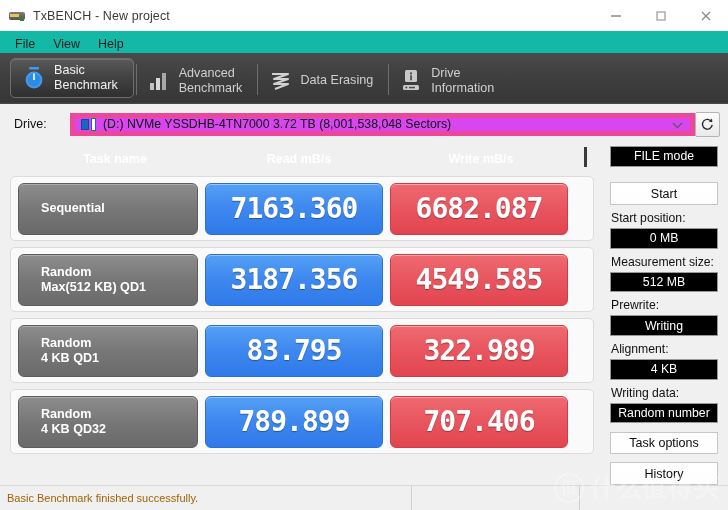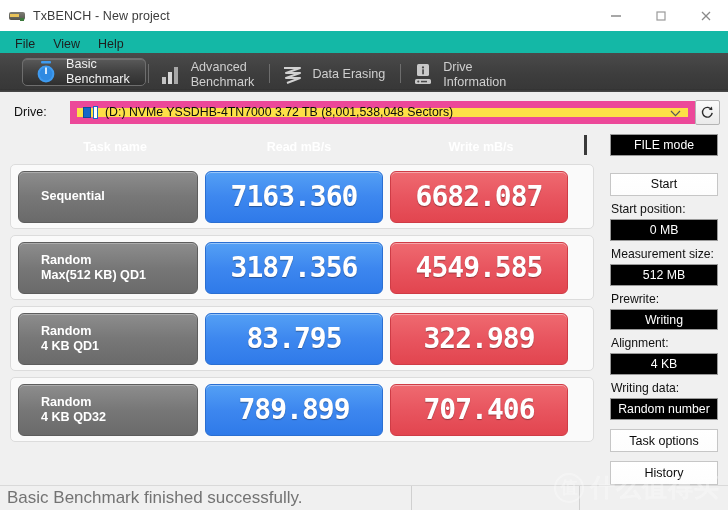--- a/index.html
+++ b/index.html
@@ -55,23 +55,23 @@
   .menubar {
     height: 22px; flex: none; background: #14b8a6;
     display: flex; align-items: flex-end; padding-left: 6px;
   }
   .menuitem {
     font-size: 12.5px; color: #1e1e1e; padding: 2px 9px;
   }
 
   
   .tabstrip {
-    height: 39px; flex: none;
+    height: 51px; flex: none;
     background: linear-gradient(#4a4a4a, #3d3d3d 55%, #373737);
-    display: flex; align-items: stretch; padding: 4px 0 0 12px;
+    display: flex; align-items: stretch; padding: 4px 0 0 0;
     position: relative;
   }
   .tabstrip:after {
     content:""; position:absolute; left:0; right:0; bottom:0; height:3px;
     background: linear-gradient(#2f2f2f, #4b4b4b);
   }
   .tab {
     display: flex; align-items: center; gap: 9px;
     padding: 0 15px 0 12px;
     position: relative;
@@ -96,22 +96,22 @@
   .tab-ico { flex: none; display: block; }
 
   
   .driverow {
     height: 40px; flex: none; background: #f0f0f0;
     display: flex; align-items: center; padding: 0 8px;
     gap: 0;
   }
   .drive-label { font-size: 12.5px; color: #101010; width: 62px; padding-left: 6px; }
   .combo {
-    flex: 1; height: 23px; background: #fde047;
-    border: 7px solid #ec4899;
+    flex: 1; height: 23px; background: #d946ef;
+    border: 5px solid #ec4899;
     display: flex; align-items: center; padding: 0 4px;
     position: relative;
   }
   .combo .dico { width: 16px; height: 13px; margin: 0 6px 0 2px; position: relative; flex:none;}
   .combo .dico .l { position:absolute; left:0; top:1px; width:8px; height:11px; background:#1668c8; border:1px solid #0d4d96;}
   .combo .dico .r { position:absolute; left:10px; top:0px; width:5px; height:13px; border:1px solid #1668c8; background:#fff;}
   .combo-text {
     font-size: 12.3px; color: #0c0c0c; white-space: nowrap; overflow: hidden;
     flex: 1;
   }
@@ -201,21 +201,21 @@
   .sb-label { font-size: 12.2px; color: #111; margin: 6px 0 3px 1px; }
   .gap-a { height: 17px; }
   .gap-b { height: 9px; }
 
   
   .statusbar {
     height: 25px; flex: none; background: #f0f0f0;
     border-top: 1px solid #d9d9d9;
     display: flex; align-items: stretch;
   }
-  .st-seg { display: flex; align-items: center; font-size: 17px; color: #737373; padding-left: 7px; }
+  .st-seg { display: flex; align-items: center; font-size: 11px; color: #a16207; padding-left: 7px; }
   .st1 { width: 412px; border-right: 1px solid #d0d0d0; }
   .st2 { width: 168px; border-right: 1px solid #d0d0d0; }
   .st3 { flex: 1; }
 
   
   .watermark {
     position: absolute; right: 8px; bottom: 6px;
     display: flex; align-items: center; gap: 6px;
     opacity: .33; pointer-events: none;
   }

